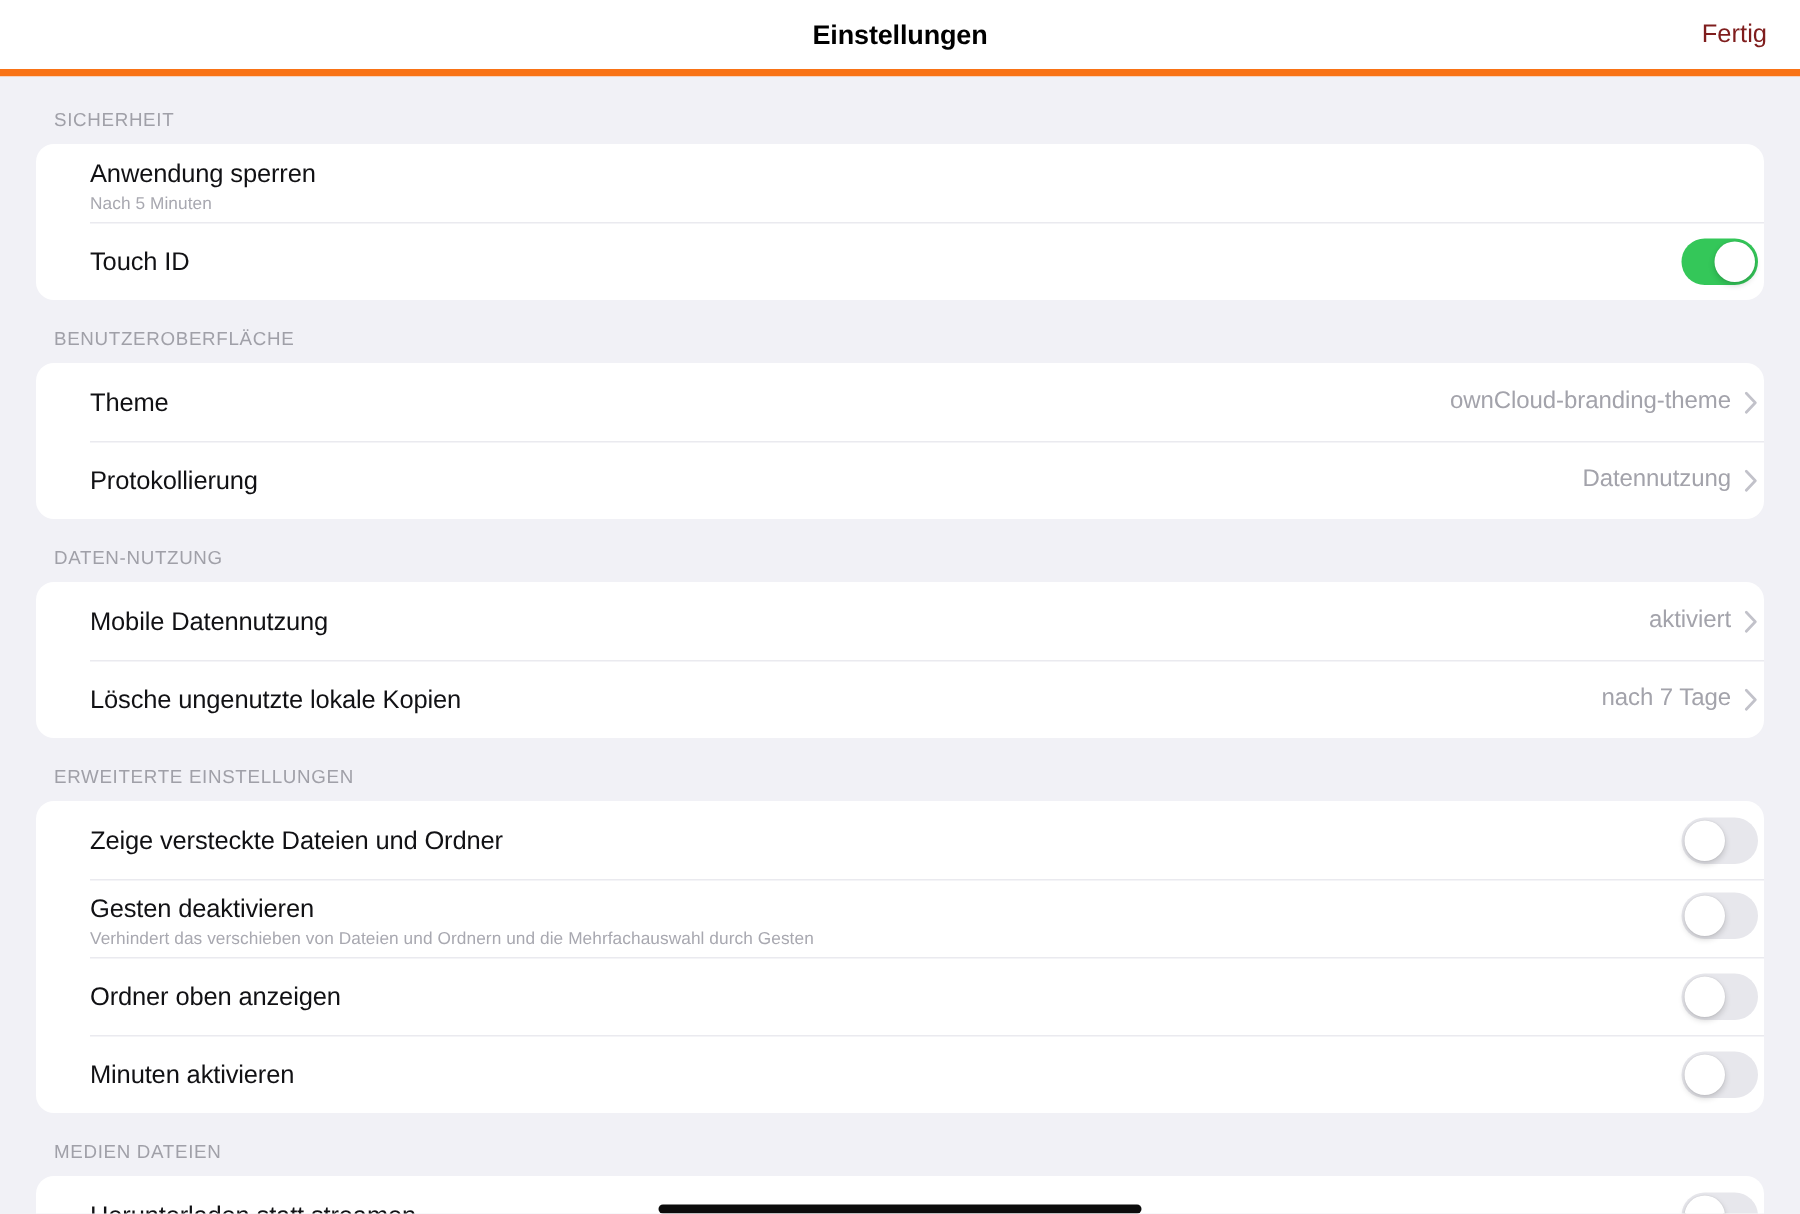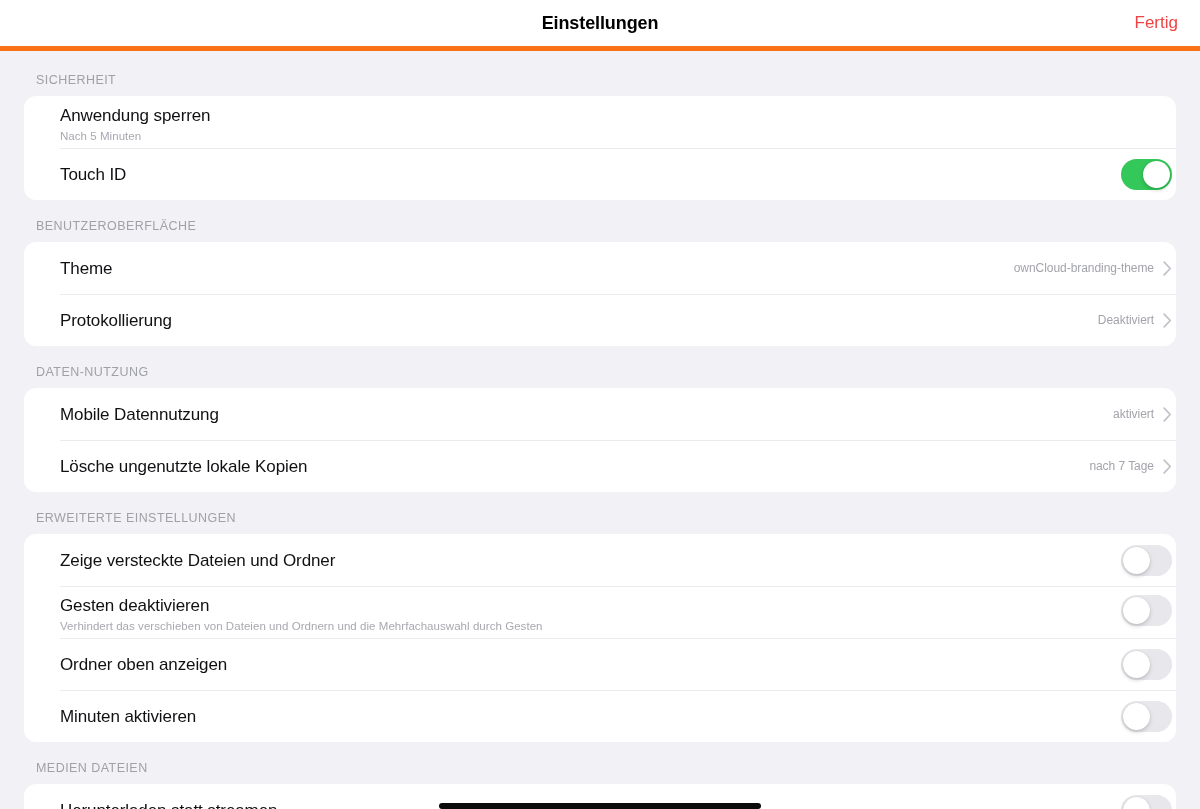--- a/index.html
+++ b/index.html
@@ -31,21 +31,21 @@
     font-weight: bold;
     color: #000000;
     letter-spacing: -0.1px;
   }
   .nav-done {
     position: absolute;
     right: 22px;
     top: 50%;
     transform: translateY(-50%);
     font-size: 17px;
-    color: #ef4444;
+    color: #7f1d1d;
     cursor: pointer;
   }
 
   
   .content {
     height: 767px;
     background: #f1f1f6;
     padding-top: 22px;
     overflow: hidden;
     position: relative;
@@ -104,21 +104,21 @@
   }
 
   .row-right {
     display: flex;
     align-items: center;
     gap: 9px;
     margin-left: auto;
     flex: 0 0 auto;
   }
   .row-value {
-    font-size: 12px;
+    font-size: 16px;
     color: #a3a3ab;
     letter-spacing: -0.05px;
   }
 
   
   .chevron {
     width: 9px;
     height: 15px;
     flex: 0 0 auto;
     display: block;
@@ -207,21 +207,21 @@
                   <path d="M1.2 1.2 L7.2 7.5 L1.2 13.8" fill="none" stroke="#c2c2ca" stroke-width="1.8" stroke-linecap="round" stroke-linejoin="round"></path>
                 </svg>
               </span>
             </div>
           </div>
           <div class="row tall">
             <div class="row-labels">
               <div class="row-title">Protokollierung</div>
             </div>
             <div class="row-right">
-              <div class="row-value">Deaktiviert</div>
+              <div class="row-value">Datennutzung</div>
               <span class="chevron">
                 <svg viewBox="0 0 9 15" width="9" height="15" aria-hidden="true">
                   <path d="M1.2 1.2 L7.2 7.5 L1.2 13.8" fill="none" stroke="#c2c2ca" stroke-width="1.8" stroke-linecap="round" stroke-linejoin="round"></path>
                 </svg>
               </span>
             </div>
           </div>
         </div>
       </div>
       <div class="section">

